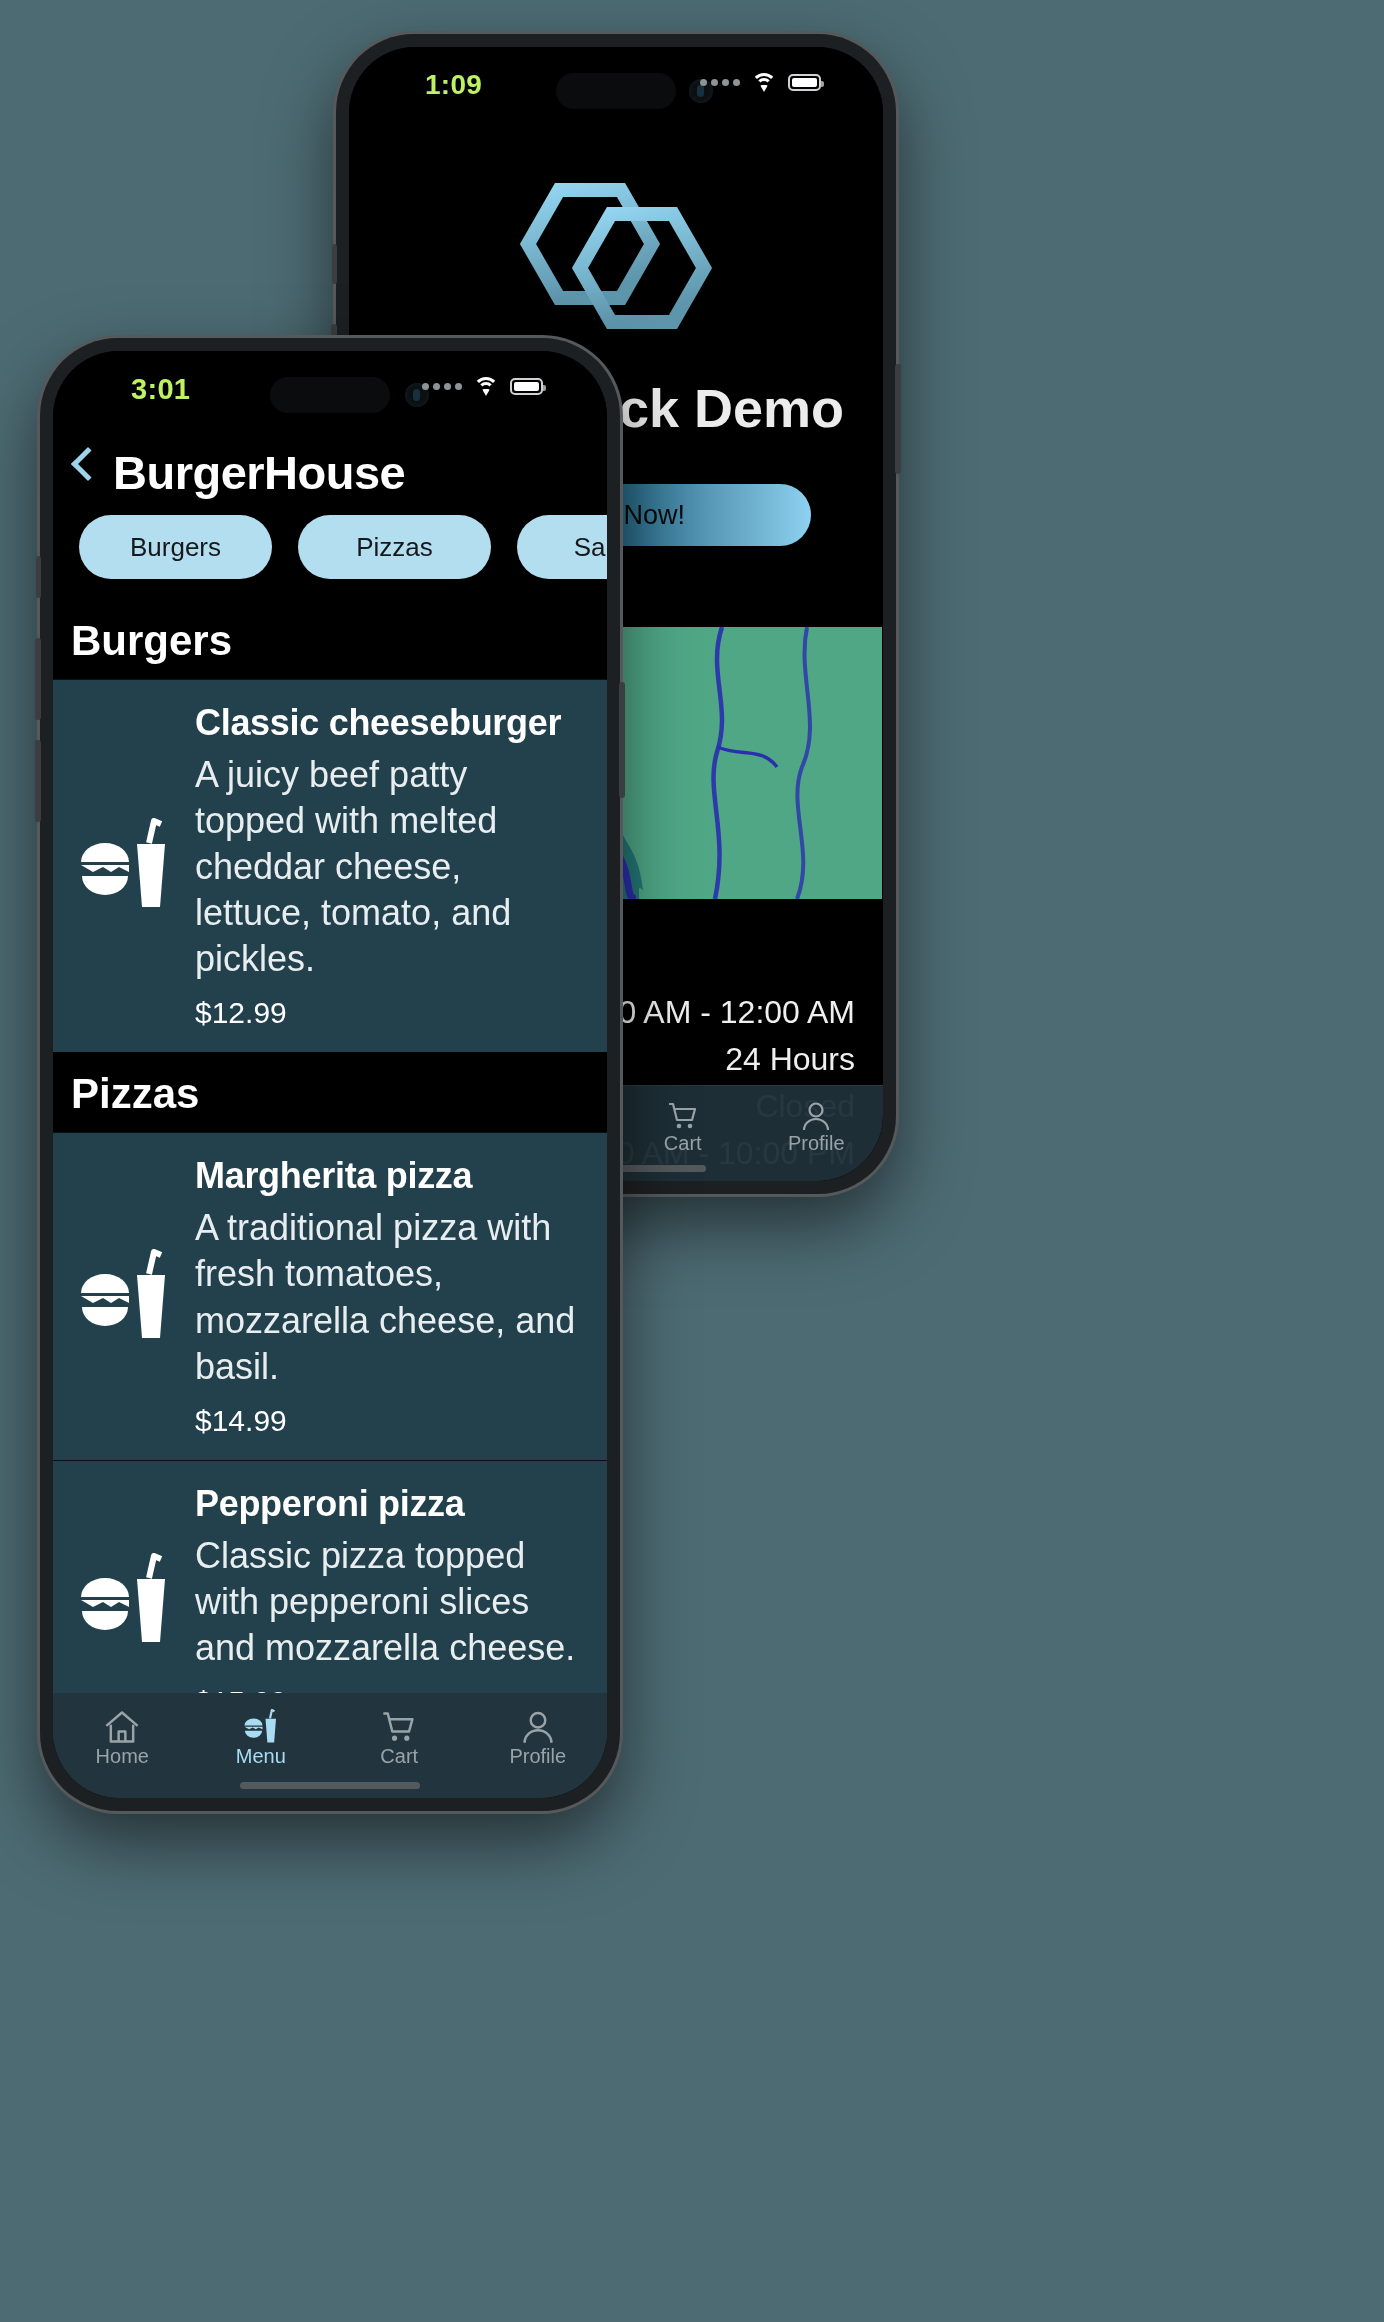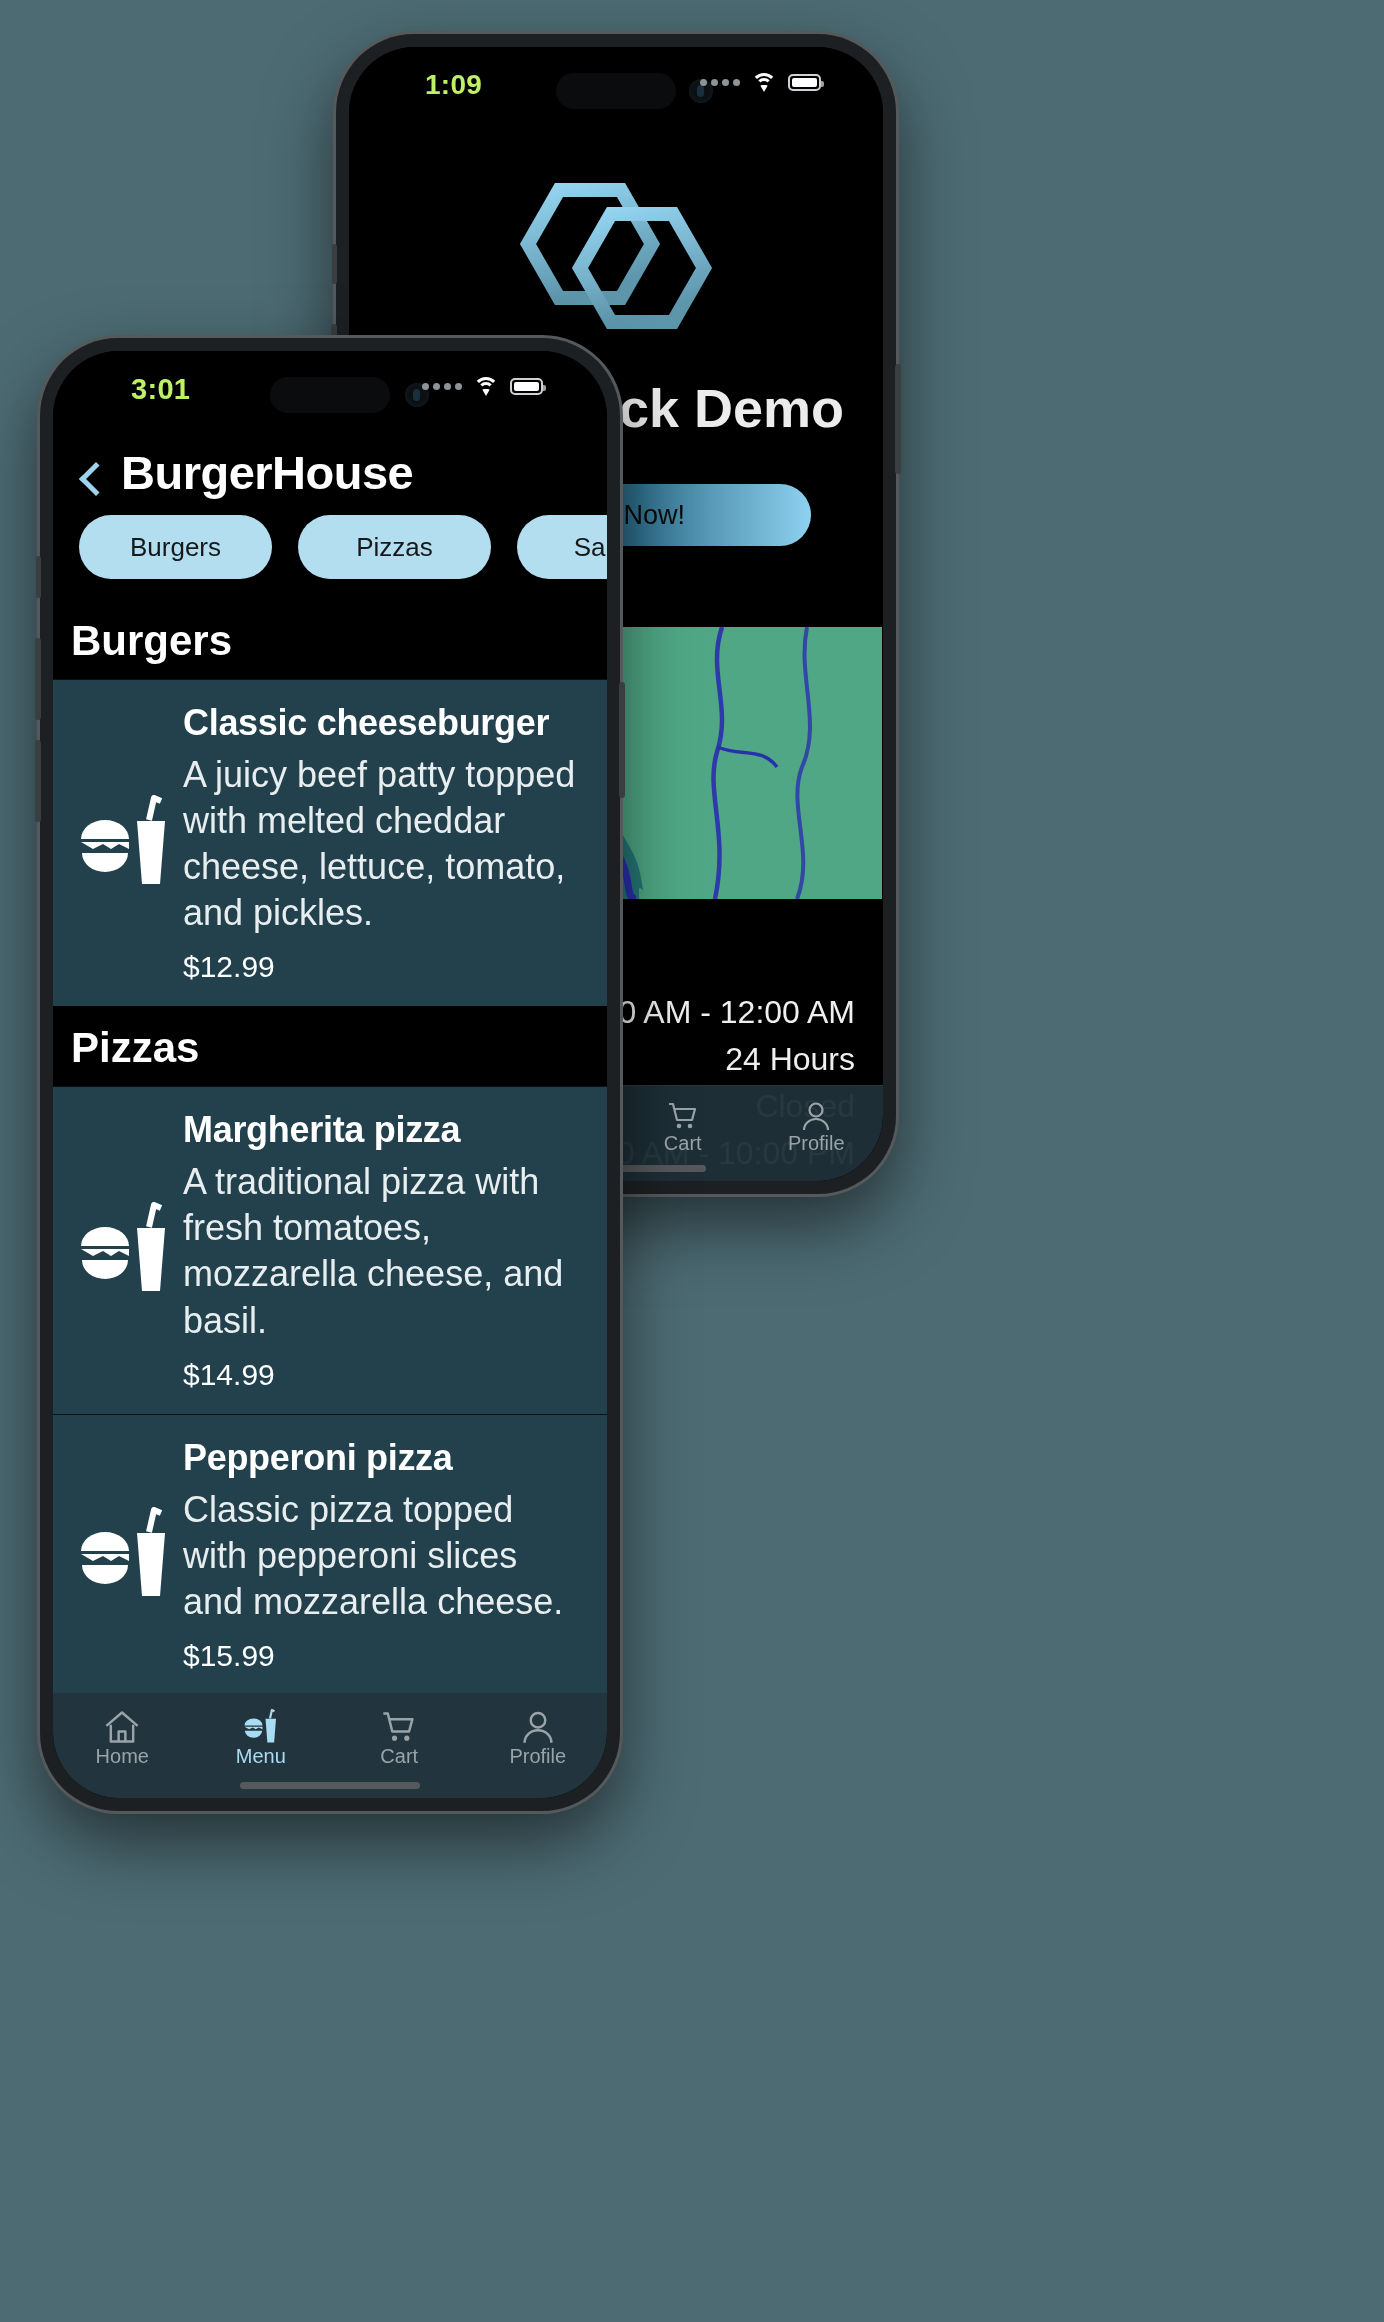--- a/index.html
+++ b/index.html
@@ -83,35 +83,35 @@
   .tab.active span.lbl{ color:#a9dcf2; }
   .tab svg{ display:block; }
   .home-ind{ position:absolute; left:50%; transform:translateX(-50%); bottom:9px;
              width:180px; height:7px; border-radius:4px; background:#55595c; }
 
   
   #phoneFront{ left:40px; top:338px; width:580px; height:1473px; }
   #phoneFront .screen{ background:#000; }
 
   .nav-head{ position:absolute; top:94px; left:0; right:0; display:flex;
-             align-items:flex-end; gap:18px; padding:0 24px; }
+             align-items:flex-start; gap:18px; padding:0 16px; }
   .back-chev{ width:26px; height:40px; position:relative; cursor:pointer; flex:none; }
   .back-chev::before{ content:""; position:absolute; left:7px; top:7px; width:19px; height:19px;
         border-left:5px solid #9bd4ec; border-bottom:5px solid #9bd4ec; transform:rotate(45deg); }
   .page-title{ font-size:47px; font-weight:bold; color:#fff; letter-spacing:-.5px; }
 
   .chips{ position:absolute; top:164px; left:0; right:0; display:flex; gap:26px;
           padding-left:26px; overflow:hidden; }
   .chip{ flex:none; height:64px; min-width:193px; border-radius:32px; background:#b3def0;
          display:flex; align-items:center; justify-content:center; color:#16181a;
          font-size:26px; cursor:pointer; padding:0 34px; }
 
   .menu-scroll{ position:absolute; top:248px; left:0; right:0; bottom:0; overflow:hidden; }
   .cat-head{ font-size:42px; font-weight:bold; color:#fff; padding:18px 0 14px 18px; background:#000; }
-  .item{ display:flex; align-items:center; gap:4px; padding:22px 22px 22px 18px;
+  .item{ display:flex; align-items:center; gap:16px; padding:22px 22px 22px 18px;
          background:#22414d; border-top:1px solid #0d1013; cursor:pointer; }
   .item .thumb{ flex:none; width:108px; height:108px; display:flex; align-items:center; justify-content:center; }
   .item .info{ flex:1; min-width:0; }
   .item .nm{ font-size:36px; font-weight:bold; color:#fff; margin-bottom:8px; letter-spacing:-.3px; }
   .item .ds{ font-size:36px; line-height:1.28; color:#e8eef0; margin-bottom:14px; }
   .item .pr{ font-size:30px; color:#fff; }
 
   .front-tabbar{ position:absolute; left:0; right:0; bottom:0; display:flex;
                  background:#22353e; padding:16px 0 30px; }
 </style>

